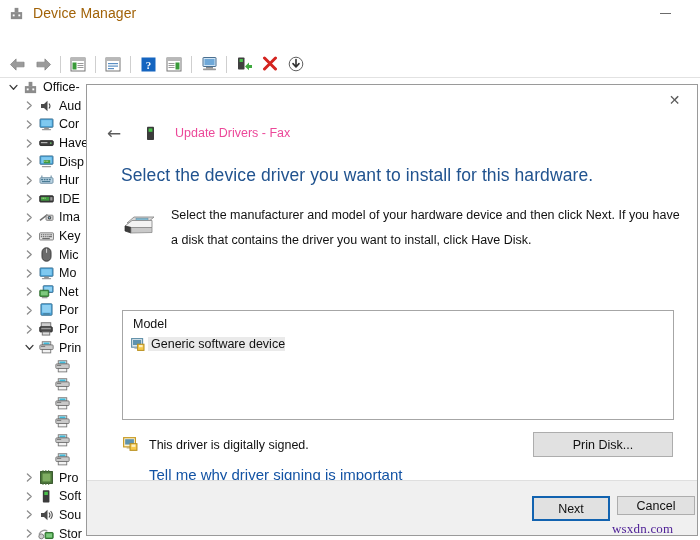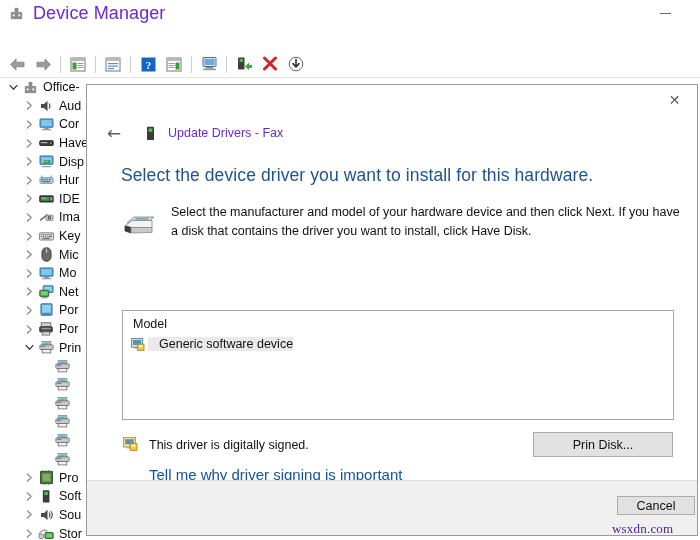--- a/index.html
+++ b/index.html
@@ -24,22 +24,22 @@
     width: 700px; height: 26px;
     background: #ffffff;
     display: flex; align-items: center;
   }
   #dm-titlebar .title-icon {
     margin-left: 8px; width: 16px; height: 16px;
     display: flex; align-items: center; justify-content: center;
   }
   #dm-titlebar .title-text {
     margin-left: 9px;
-    font-size: 18px;
-    color: #6d28d9;
+    font-size: 14px;
+    color: #a16207;
     letter-spacing: .1px;
   }
   .win-btn {
     position: absolute; top: 0; height: 26px; width: 30px;
     display: flex; align-items: center; justify-content: center;
   }
   #btn-minimize { left: 650px; }
   #btn-minimize .dash {
     width: 11px; height: 1px; background: #6b6b6b; display: block;
   }
@@ -127,39 +127,39 @@
     width: 26px; height: 26px; margin-left: 14px;
     display: flex; align-items: center; justify-content: center;
     color: #5c5c5c; font-size: 17px;
     font-family: "DejaVu Sans", sans-serif;
   }
   #dlg-nav .nav-ico {
     margin-left: 16px; width: 16px; height: 16px;
     display: flex; align-items: center; justify-content: center;
   }
   #dlg-nav .nav-title {
-    margin-left: 9px; font-size: 12.5px; color: #6d28d9;
+    margin-left: 16px; font-size: 12.5px; color: #ec4899;
   }
 
   #dlg-heading {
     position: absolute; left: 34px; top: 80px;
     font-size: 17.5px; color: #21538f;
     letter-spacing: .1px;
   }
 
   #dlg-desc {
     position: absolute; left: 34px; top: 118px;
     width: 560px;
     display: flex; align-items: flex-start;
   }
   #dlg-desc .desc-ico {
     width: 46px; flex: 0 0 46px; padding-top: 6px;
   }
   #dlg-desc .desc-text {
-    font-size: 12.5px; color: #111; line-height: 19px;
+    font-size: 12.5px; color: #111; line-height: 25px;
     padding-left: 4px; width: 520px;
   }
 
   #chk-row {
     position: absolute; left: 38px; top: 288px;
     display: flex; align-items: center;
     font-size: 12.5px; color: #111;
   }
   .chkbox {
     width: 12px; height: 12px;
@@ -184,21 +184,21 @@
   #listbox .lb-header {
     font-size: 12.5px; color: #111;
     padding: 6px 0 4px 10px;
   }
   .lb-item {
     display: flex; align-items: center;
     height: 18px; font-size: 12.5px; color: #111;
     padding-left: 8px;
   }
   .lb-item .lb-ico { width: 17px; flex: 0 0 17px; display:flex; align-items:center; }
-  .lb-item .lb-text { padding-left: 11px; }
+  .lb-item .lb-text { padding-left: 3px; }
   .lb-item.selected .lb-text {
     background: #eaeaea;
   }
 
   #signed-row {
     position: absolute; left: 36px; top: 350px;
     display: flex; align-items: flex-start;
   }
   #signed-row .sig-ico { width: 17px; flex:0 0 17px; padding-top:2px; }
   #signed-row .sig-col { padding-left: 9px; }
@@ -816,18 +816,19 @@
       </span>
       <span class="sig-col">
         <span class="sig-text">This driver is digitally signed.</span><br>
         <a id="signed-link" href="#">Tell me why driver signing is important</a>
       </span>
     </div>
 
     <div class="btn" id="btn-havedisk">Prin Disk...</div>
 
     <div id="dlg-footer">
+      <div class="btn" id="btn-next">Next</div>
       <div class="btn" id="btn-cancel">Cancel</div>
     </div>
   </div>
 
   <div id="watermark">wsxdn.com</div>
 </div>
 
 </body></html>

